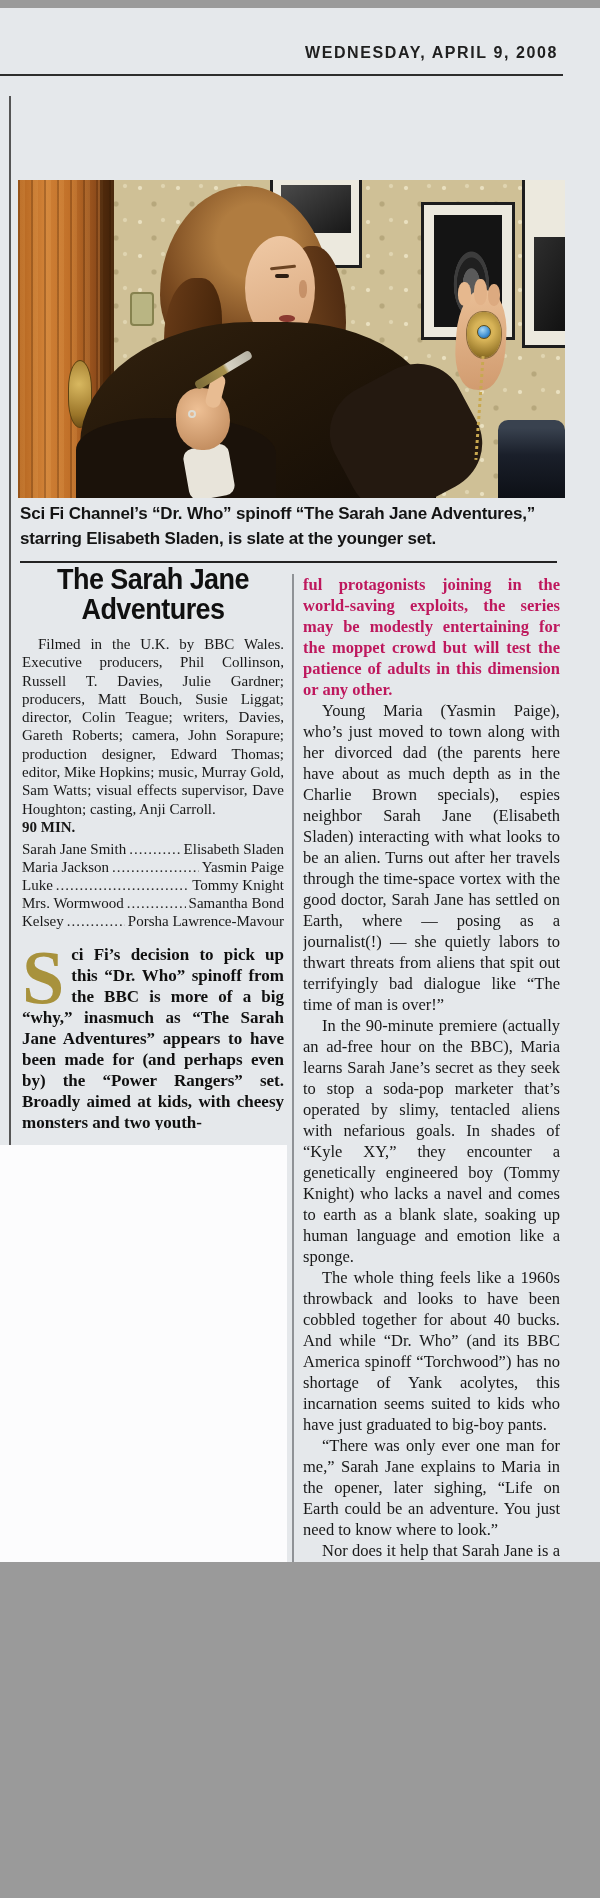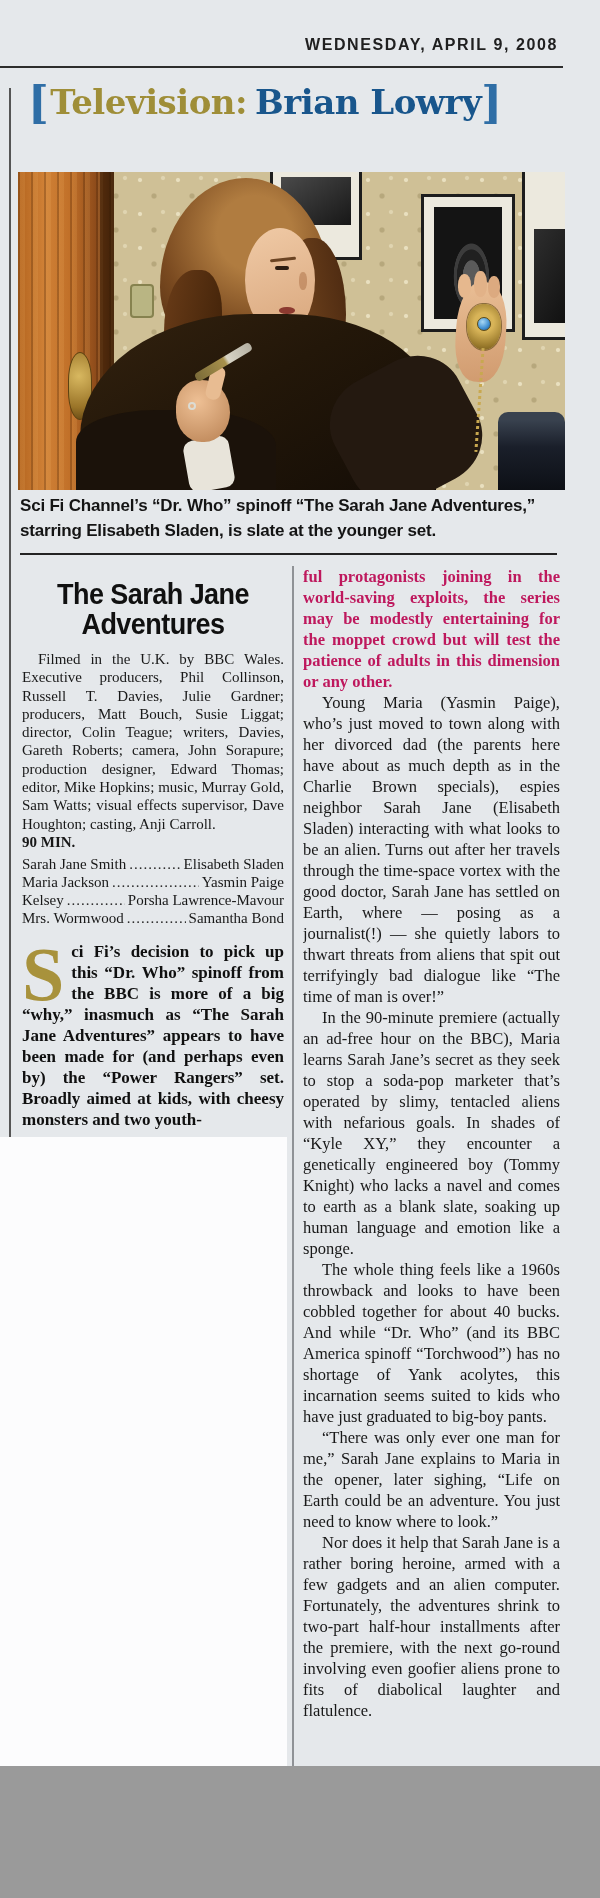--- a/index.html
+++ b/index.html
@@ -1,18 +1,18 @@
 <!DOCTYPE html>
 <html><head>
 <meta charset="utf-8">
 <style>
   * { margin:0; padding:0; box-sizing:border-box; }
   html,body { background:#9a9a9a; }
   #page {
-    position:relative; width:600px; height:1766px; margin:0 auto;
+    position:relative; width:600px; height:1554px; margin:8px auto;
     background:#e5e8eb; overflow:hidden;
     font-family:"Liberation Serif", serif; color:#181818;
   }
   
   .dateline {
     position:absolute; top:36px; right:42px;
     font-family:"Liberation Sans", sans-serif; font-weight:bold;
     font-size:16px; letter-spacing:1.6px; color:#202020;
   }
   .top-rule { position:absolute; top:66px; left:0; width:563px; height:2px; background:#2d2d2d; }
@@ -107,21 +107,21 @@
   
   .caption {
     position:absolute; left:20px; top:494px; width:546px;
     font-family:"Liberation Sans", sans-serif; font-weight:bold;
     font-size:17px; line-height:1.45; letter-spacing:-0.2px; color:#141414;
   }
   .caption-rule { position:absolute; left:20px; top:553px; width:537px; height:2px; background:#232323; }
 
   
   .col-divider { position:absolute; left:292px; top:566px; width:2px; height:1284px; background:#8f9296; }
-  .col-left  { position:absolute; left:22px;  top:579px; width:262px; height:566px; overflow:hidden; }
+  .col-left  { position:absolute; left:22px;  top:556px; width:262px; height:566px; overflow:hidden; }
   .col-right { position:absolute; left:303px; top:566px; width:257px; height:1290px; overflow:hidden;
     font-size:16.5px; line-height:21px; text-align:justify; }
 
   .review-title {
     font-family:"Liberation Sans", sans-serif; font-weight:bold;
     font-size:30px; line-height:1.0; letter-spacing:-0.6px; color:#101010;
     text-align:center; white-space:pre-line; transform:scaleX(.9); transform-origin:50% 0;
   }
   .series-info { margin-top:9px; text-align:center; font-style:italic; font-size:16px; line-height:1.22; white-space:pre-line; }
   .credits { margin-top:11px; font-size:15px; line-height:1.22; text-align:justify; text-indent:16px; }
@@ -142,23 +142,20 @@
 </style>
 </head>
 <body>
 
 <div id="page">
 
   <div class="dateline">WEDNESDAY, APRIL 9, 2008</div>
   <div class="top-rule"></div>
   <div class="left-rule"></div>
 
-  <div class="col-header">
-    <span class="bracket" style="color:#2f6ea6">[</span><span class="hdr-section" style="color:#9f8e38">Television:</span><span class="hdr-author" style="color:#19568c">Brian Lowry</span><span class="bracket" style="color:#2f6ea6">]</span>
-  </div>
 
   <div class="photo">
     <div class="door"></div>
     <div class="door-edge"></div>
     <div class="keyhole"></div>
     <div class="switch"></div>
     <div class="frame frame-1">
         <div class="art"></div>
       </div>
     <div class="frame frame-2">
@@ -212,28 +209,33 @@
         <span>Sarah Jane Smith</span>
         <span class="cast-dots"></span>
         <span>Elisabeth Sladen</span>
       </div>
       <div class="cast-row">
         <span>Maria Jackson</span>
         <span class="cast-dots"></span>
         <span>Yasmin Paige</span>
       </div>
       <div class="cast-row">
+        <span>Luke</span>
+        <span class="cast-dots"></span>
+        <span>Tommy Knight</span>
+      </div>
+      <div class="cast-row">
+        <span>Mrs. Wormwood</span>
+        <span class="cast-dots"></span>
+        <span>Samantha Bond</span>
+      </div>
+      <div class="cast-row">
         <span>Kelsey</span>
         <span class="cast-dots"></span>
         <span>Porsha Lawrence-Mavour</span>
-      </div>
-      <div class="cast-row">
-        <span>Mrs. Wormwood</span>
-        <span class="cast-dots"></span>
-        <span>Samantha Bond</span>
       </div>
     </div>
     <p class="lede">
       <span class="dropcap">S</span><span>ci Fi’s decision to pick up this “Dr. Who” spinoff from the BBC is more of a big “why,” inasmuch as “The Sarah Jane Adventures” appears to have been made for (and perhaps even by) the “Power Rangers” set. Broadly aimed at kids, with cheesy monsters and two youth-</span>
     </p>
   </div>
 
   <div class="col-right">
     <p class="p-bold">ful protagonists joining in the world-saving exploits, the series may be modestly entertaining for the moppet crowd but will test the patience of adults in this dimension or any other.</p>
     <p class="p-ind">Young Maria (Yasmin Paige), who’s just moved to town along with her divorced dad (the parents here have about as much depth as in the Charlie Brown specials), espies neighbor Sarah Jane (Elisabeth Sladen) interacting with what looks to be an alien. Turns out after her travels through the time-space vortex with the good doctor, Sarah Jane has settled on Earth, where — posing as a journalist(!) — she quietly labors to thwart threats from aliens that spit out terrifyingly bad dialogue like “The time of man is over!”</p>

